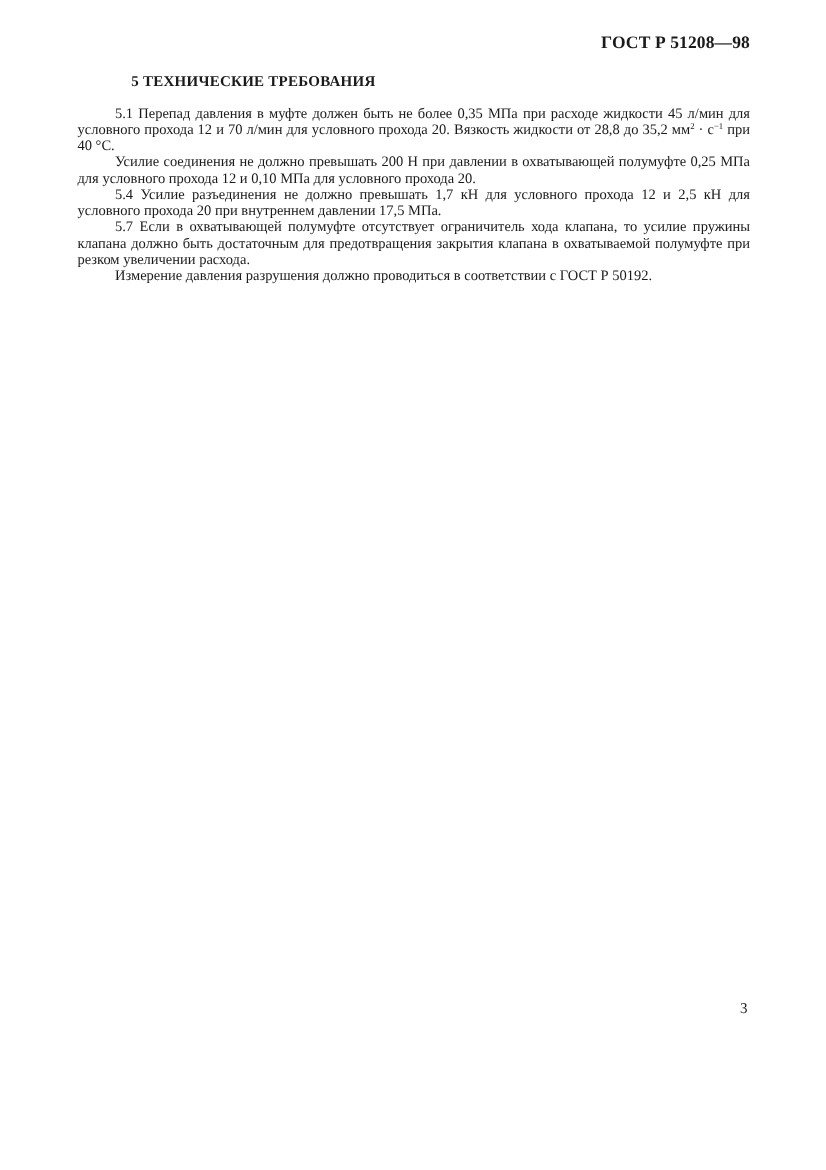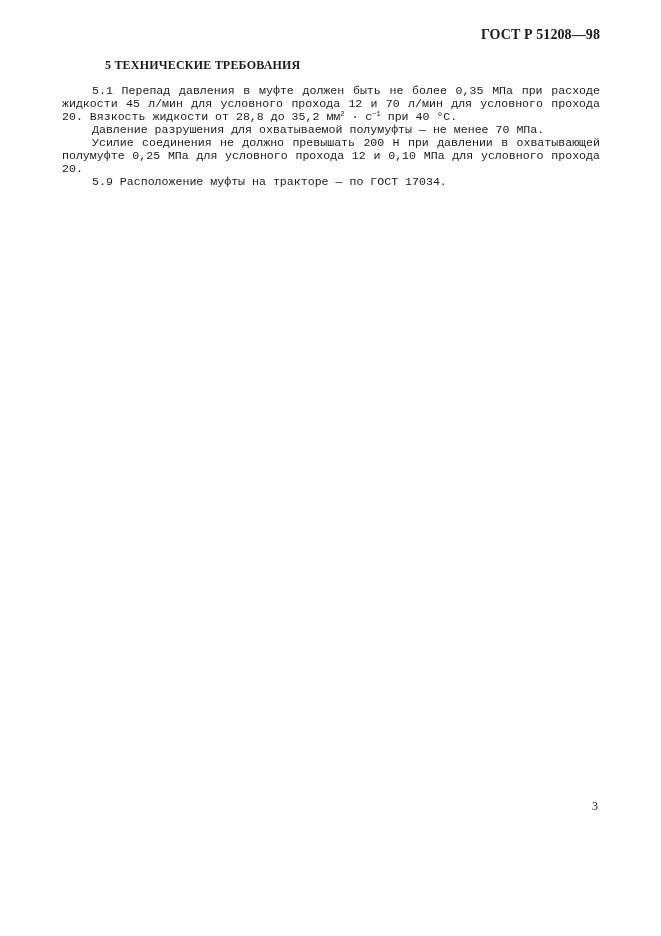--- a/index.html
+++ b/index.html
@@ -1,31 +1,32 @@
 <!DOCTYPE html>
 <html><head>
 <meta charset="utf-8">
 <style>
   html, body { margin:0; padding:0; background:#ffffff; }
   body { width:661px; height:936px; position:relative; overflow:hidden;
          font-family:"Liberation Serif", "DejaVu Serif", serif; color:#1a1a1a; }
   .header { position:absolute; top:27px; right:61px; font-weight:bold; font-size:14px; letter-spacing:0.1px; }
   .section-title { position:absolute; top:58px; left:92px; font-weight:bold; font-size:12px; letter-spacing:0.2px;margin-left:13px; }
-  .body { position:absolute; top:84px; left:62px; width:538px; font-size:11.6px; line-height:13px;font-family:Liberation Mono, monospace; }
+  .body { position:absolute; top:84px; left:62px; width:538px; font-size:11.6px; line-height:13px; }
   .body p { margin:0; text-align:justify; text-indent:30px; }
   .page-num { position:absolute; top:799px; left:592px; font-size:12px; }
   sup { font-size:7px; line-height:0; vertical-align:4px; }
 </style>
 </head>
 <body>
 
 <div class="header">ГОСТ Р 51208—98</div>
 
 <div class="section-title">5  ТЕХНИЧЕСКИЕ ТРЕБОВАНИЯ</div>
 
 <div class="body">
   <p><span>5.1 Перепад давления в муфте должен быть не более 0,35 МПа при расходе жидкости 45 л/мин для условного прохода 12 и 70 л/мин для условного прохода 20. Вязкость жидкости от 28,8 до 35,2 мм</span><sup>2</sup><span> · с</span><sup>−1</sup><span> при 40 °С.</span></p>
-  <p>Давление разрушения для охватываемой полумуфты — не менее 70 МПа.</p>
   <p>Усилие соединения не должно превышать 200 Н при давлении в охватывающей полумуфте 0,25 МПа для условного прохода 12 и 0,10 МПа для условного прохода 20.</p>
-  <p>5.9  Расположение муфты на тракторе — по ГОСТ 17034.</p>
+  <p>5.4  Усилие разъединения не должно превышать 1,7 кН для условного прохода 12 и 2,5 кН для условного прохода 20 при внутреннем давлении 17,5 МПа.</p>
+  <p>5.7 Если в охватывающей полумуфте отсутствует ограничитель хода клапана, то усилие пружины клапана должно быть достаточным для предотвращения закрытия клапана в охватываемой полумуфте при резком увеличении расхода.</p>
+  <p>Измерение давления разрушения должно проводиться в соответствии с ГОСТ Р 50192.</p>
 </div>
 
 <div class="page-num">3</div>
 
 </body></html>

